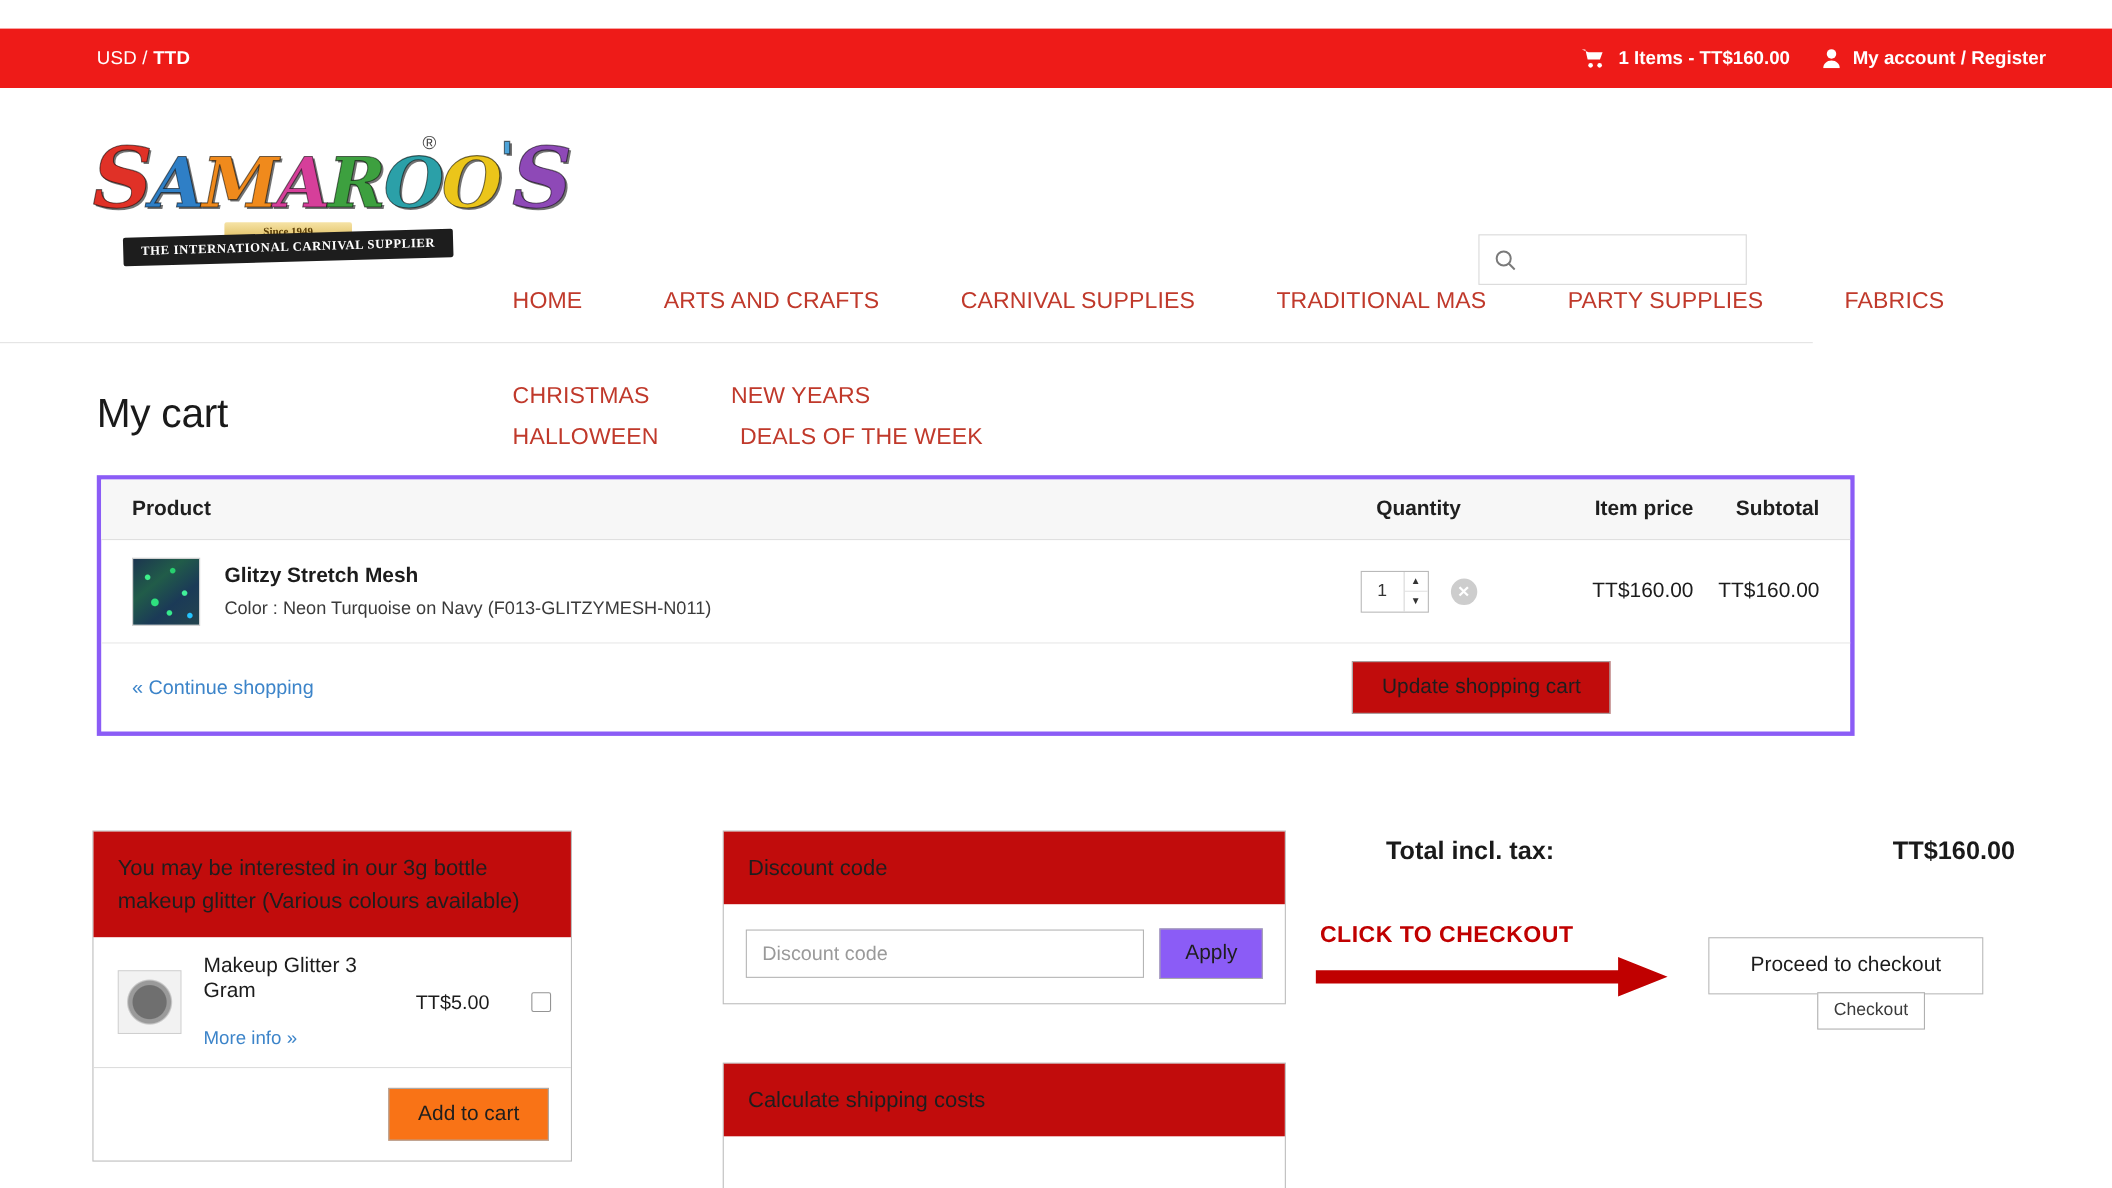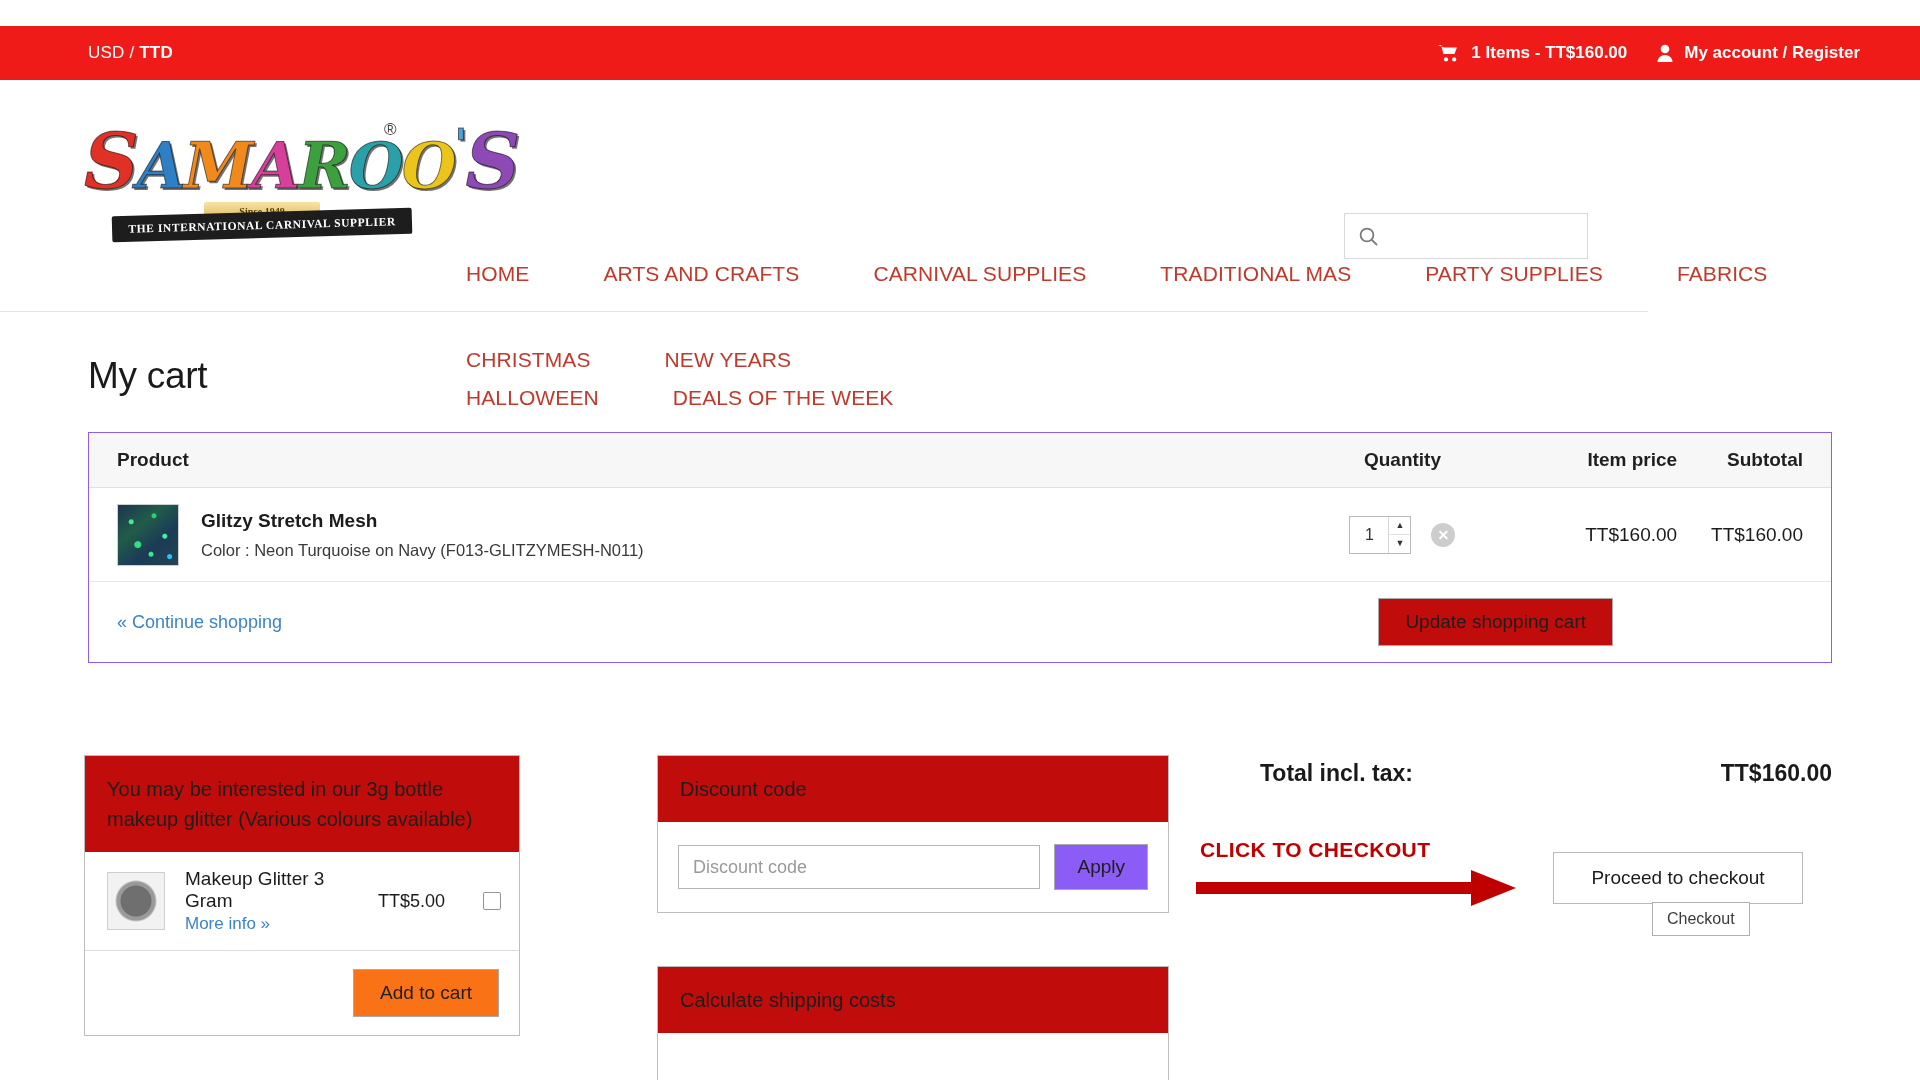--- a/index.html
+++ b/index.html
@@ -112,22 +112,22 @@
   }
 
   
   .page-title {
     position: absolute; left: 88px; top: 355px;
     font-size: 37px; font-weight: 400; color: #1a1a1a; letter-spacing: -.3px;
   }
 
   .cart-table {
     position: absolute; left: 88px; top: 432px;
-    width: 1744px;
-    border: 1px solid #8b5cf6; background:#fff;
+    width: 1598px;
+    border: 4px solid #8b5cf6; background:#fff;
   }
   .cart-head {
     display: flex; align-items: center;
     height: 55px; background: #f7f7f7; border-bottom: 1px solid #e0e0e0;
     font-weight: 700; font-size: 19px; color: #1f1f1f;
   }
   .col-product { width: 1200px; padding-left: 28px; }
   .col-qty { width: 230px; text-align: center; }
   .col-price { width: 160px; text-align: right; }
   .col-sub  { width: 154px; text-align: right; padding-right: 28px; }
@@ -202,21 +202,21 @@
   .promo-item {
     display: flex; align-items: center; gap: 20px;
     padding: 16px 18px 16px 22px; border-bottom: 1px solid #dddddd;
   }
   .promo-thumb {
     width: 58px; height: 58px; border: 1px solid #cfcfcf; flex:none;
     background: radial-gradient(circle at 50% 50%, #6f6f6f 0 15px, #9a9a9a 16px 19px, #f2f2f2 21px 100%);
   }
   .promo-texts { flex: 1; }
   .promo-name { font-size: 19px; color: #1c1c1c; }
-  .promo-more { font-size: 17px; color: #3c84c9; margin-top: 2px; cursor: pointer; }
+  .promo-more { font-size: 17px; color: #3c84c9; margin-top: 22px; cursor: pointer; }
   .promo-price { font-size: 18px; color: #1c1c1c; font-weight: 400; margin-right: 18px; }
   .promo-check {
     width: 18px; height: 18px; border: 1px solid #949494; background: #fff;
     flex: none; cursor: pointer; border-radius: 2px;
   }
   .promo-actions { padding: 18px 20px; display: flex; justify-content: flex-end; }
   .addcart-btn {
     background: #f97316; color: #1e1e1e; border: 1px solid #aaaaaa;
     font-family: "Liberation Sans", sans-serif; font-size: 19px;
     padding: 12px 26px; cursor: pointer;

